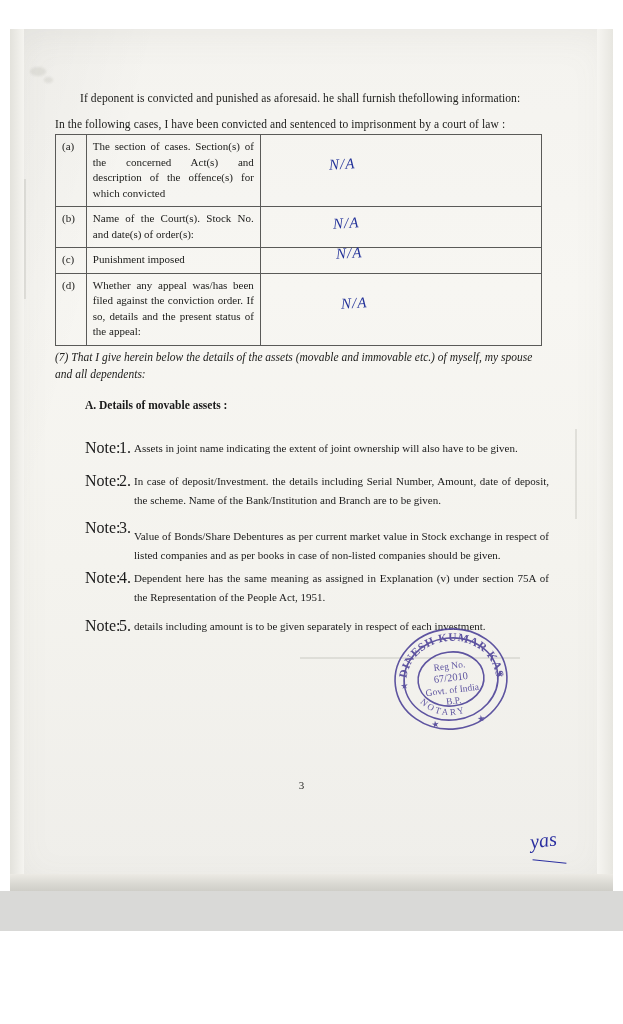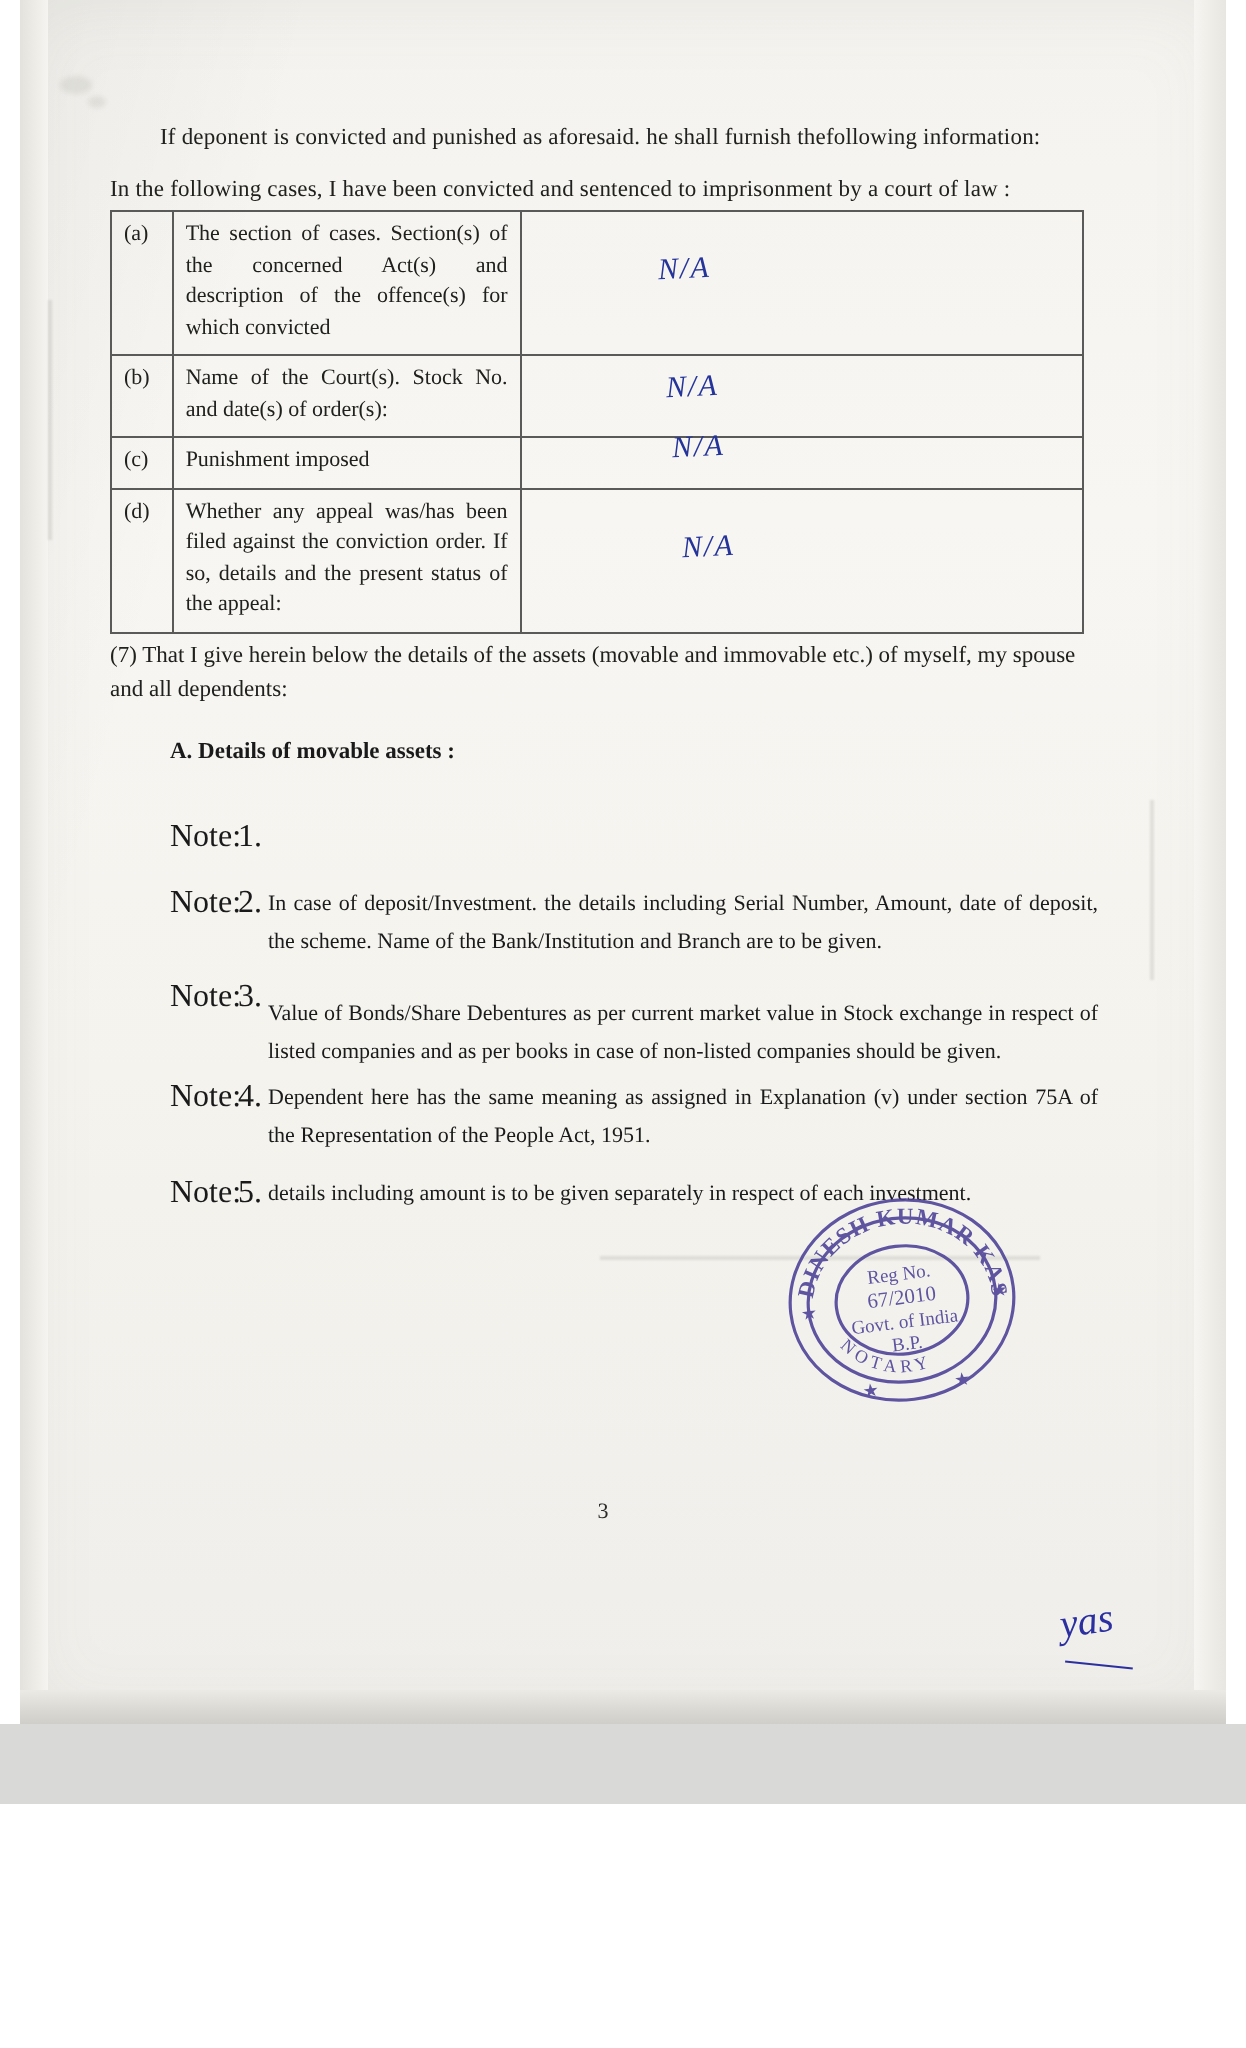--- a/index.html
+++ b/index.html
@@ -11,20 +11,21 @@
     width: 623px;
     height: 1024px;
     font-family: "Liberation Serif", serif;
     overflow: hidden;
   }
   #page {
     position: relative;
     width: 623px;
     height: 852px;
     background: #ffffff;
+    margin-top: 29px;
   }
   
   .sheet {
     position: absolute;
     left: 10px;
     top: 0px;
     width: 603px;
     height: 862px;
     background: #f6f5f1;
     background-image:
@@ -82,20 +83,21 @@
     line-height: 15px;
     letter-spacing: 0.1px;
     color: #20201e;
     white-space: nowrap;
   }
   .para {
     position: absolute;
     font-size: 11.5px;
     line-height: 17px;
     color: #20201e;
+    font-style: italic;
   }
 
   
   table.conv {
     position: absolute;
     left: 55px;
     top: 105px;
     width: 487px;
     border-collapse: collapse;
     font-size: 11px;
@@ -244,20 +246,21 @@
       </tr>
     </tbody>
       </table>
 
     <div class="para" style="left:55px; top:320px; width:494px;">(7) That I give herein below the details of the assets (movable and immovable etc.) of myself, my spouse and all dependents:</div>
 
     <div class="section-head" style="left:85px; top:370px;">A. Details of movable assets :</div>
 
     <div class="note-label" style="left:85px; top:410px;">Note:</div>
     <div class="note-label" style="left:119px; top:410px;">1.</div>
+    <div class="note-text" style="left:134px; top:410px; width:415px;">Assets in joint name indicating the extent of joint ownership will also have to be given.</div>
 
     <div class="note-label" style="left:85px; top:443px;">Note:</div>
     <div class="note-label" style="left:119px; top:443px;">2.</div>
     <div class="note-text" style="left:134px; top:443px; width:415px;">In case of deposit/Investment. the details including Serial Number, Amount, date of deposit, the scheme. Name of the Bank/Institution and Branch are to be given.</div>
 
     <div class="note-label" style="left:85px; top:490px;">Note:</div>
     <div class="note-label" style="left:119px; top:490px;">3.</div>
     <div class="note-text" style="left:134px; top:498px; width:415px;">Value of Bonds/Share Debentures as per current market value in Stock exchange in respect of listed companies and as per books in case of non-listed companies should be given.</div>
 
     <div class="note-label" style="left:85px; top:540px;">Note:</div>

